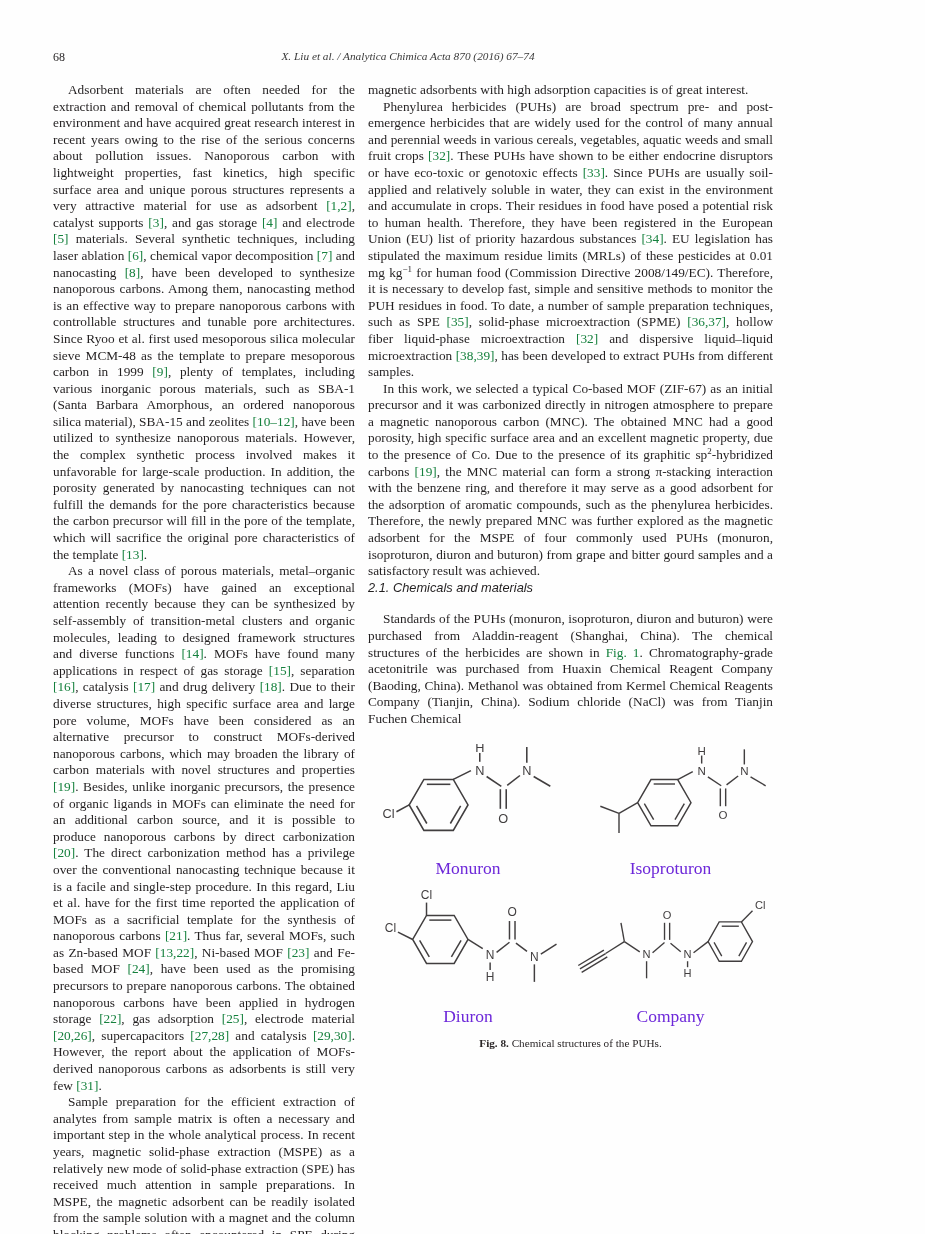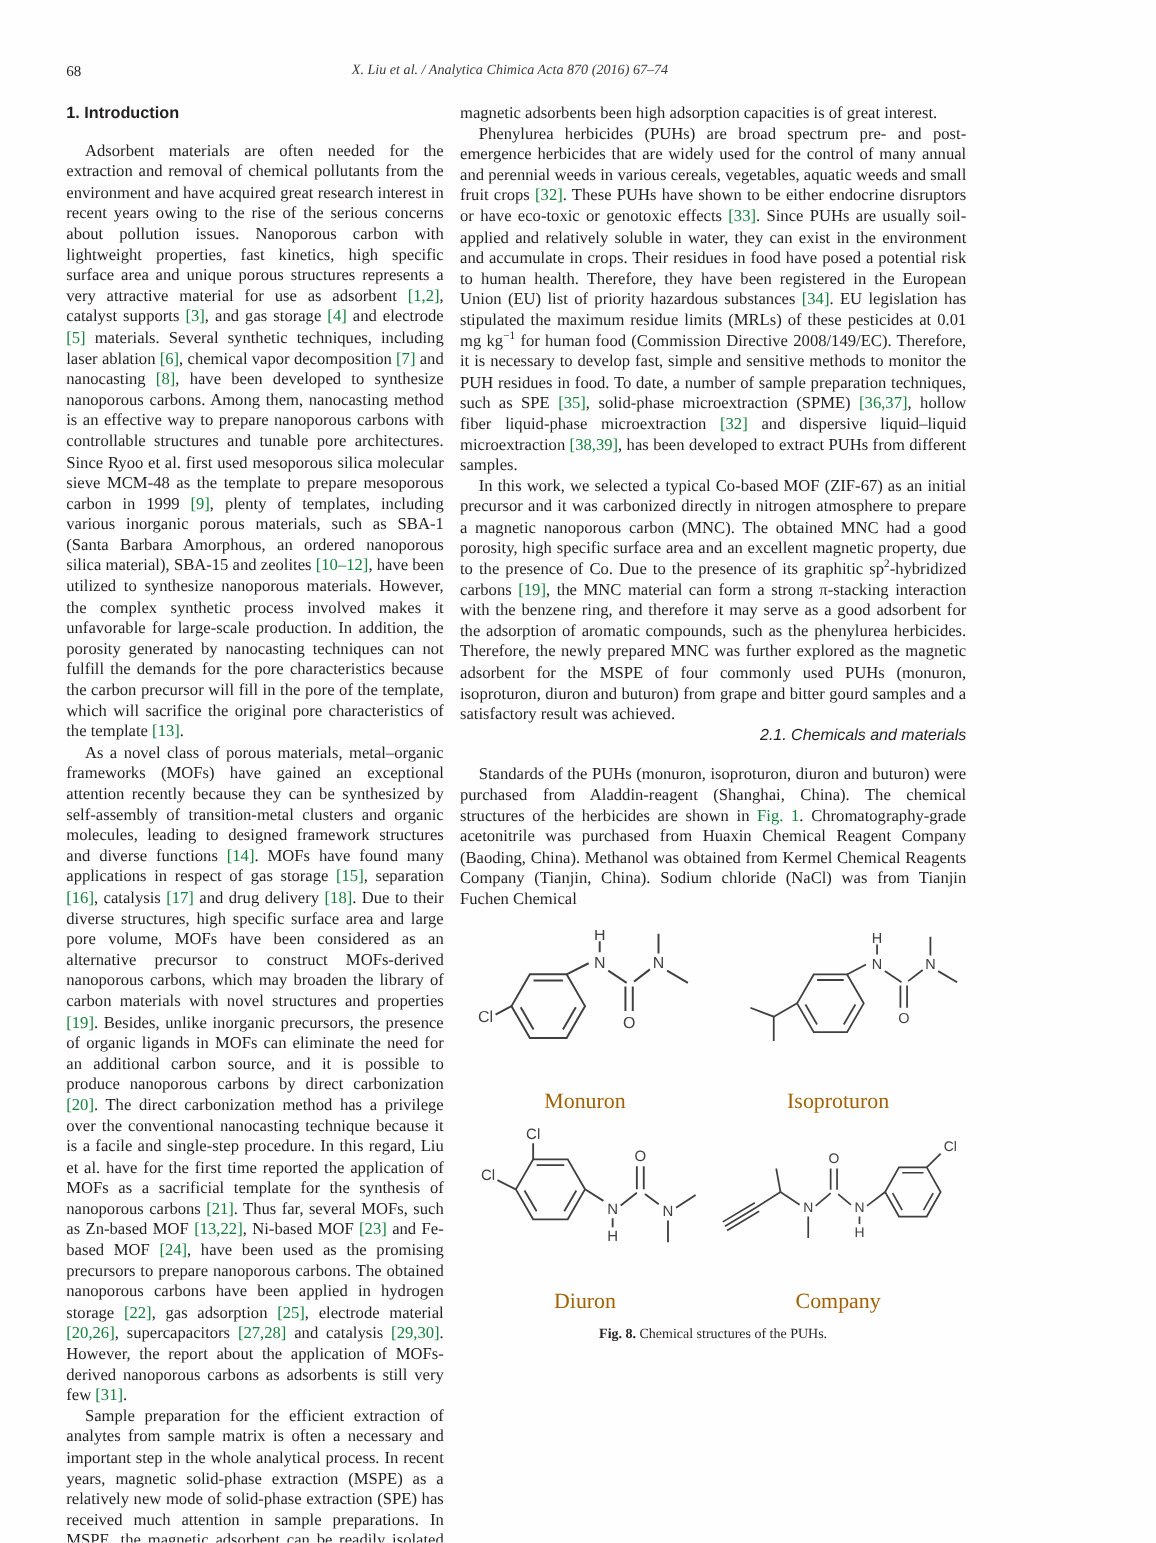--- a/index.html
+++ b/index.html
@@ -15,54 +15,53 @@
   .runtitle{position:absolute;left:0;right:10px;top:2px;text-align:center;
     font-style:italic;font-size:11.3px;color:#3a3a3a;}
   .columns{display:flex;gap:13px;align-items:flex-start;}
   .col{width:405px;text-align:justify;font-size:13.3px;line-height:16.6px;}
   .col p{margin:0;text-indent:15px;}
   .col p.noindent{text-indent:0;}
   .h1{font-family:"Liberation Sans", sans-serif;font-weight:bold;
     font-size:13px;margin:0 0 14px 0;text-align:left;}
   .h1.spaced{margin-top:19px;}
   .h2{font-family:"Liberation Sans", sans-serif;font-style:italic;
-    font-size:12.8px;margin:0 0 15px 0;text-align:right;font-weight:normal;}
+    font-size:12.8px;margin:0 0 15px 0;text-align:left;font-weight:normal;}
   .cite{color:#15803d;}
   sup{font-size:9px;line-height:0;}
   .figure{margin-top:16px;}
   .molgrid{display:grid;grid-template-columns:1fr 1fr;row-gap:10px;}
   .molcell{text-align:center;}
   .molcell svg{display:block;margin:0 auto;}
-  .molname{font-size:17.5px;margin-top:16px;color:#a16207;}
+  .molname{font-size:17.5px;margin-top:4px;color:#6d28d9;}
   .caption{font-size:11.2px;text-align:center;margin-top:10px;color:#2a2627;}
   .caption b{font-weight:bold;}
   svg line, svg polygon, svg polyline{stroke:#413e3f;stroke-width:1.6;fill:none;}
   svg text{fill:#413e3f;font-family:"Liberation Sans", sans-serif;font-size:13px;stroke:none;}
 </style>
 </head>
 <body>
 
 <div class="page">
 
   <div class="header">
     <span class="pagenum">68</span>
     <span class="runtitle">X. Liu et al. / Analytica Chimica Acta 870 (2016) 67–74</span>
   </div>
 
   <div class="columns">
 
     <div class="col">
-      <div class="h1">1. Introduction</div>
       <p>Adsorbent materials are often needed for the extraction and removal of chemical pollutants from the environment and have acquired great research interest in recent years owing to the rise of the serious concerns about pollution issues. Nanoporous carbon with lightweight properties, fast kinetics, high specific surface area and unique porous structures represents a very attractive material for use as adsorbent <span class="cite">[1,2]</span>, catalyst supports <span class="cite">[3]</span>, and gas storage <span class="cite">[4]</span> and electrode <span class="cite">[5]</span> materials. Several synthetic techniques, including laser ablation <span class="cite">[6]</span>, chemical vapor decomposition <span class="cite">[7]</span> and nanocasting <span class="cite">[8]</span>, have been developed to synthesize nanoporous carbons. Among them, nanocasting method is an effective way to prepare nanoporous carbons with controllable structures and tunable pore architectures. Since Ryoo et al. first used mesoporous silica molecular sieve MCM-48 as the template to prepare mesoporous carbon in 1999 <span class="cite">[9]</span>, plenty of templates, including various inorganic porous materials, such as SBA-1 (Santa Barbara Amorphous, an ordered nanoporous silica material), SBA-15 and zeolites <span class="cite">[10–12]</span>, have been utilized to synthesize nanoporous materials. However, the complex synthetic process involved makes it unfavorable for large-scale production. In addition, the porosity generated by nanocasting techniques can not fulfill the demands for the pore characteristics because the carbon precursor will fill in the pore of the template, which will sacrifice the original pore characteristics of the template <span class="cite">[13]</span>.</p>
       <p>As a novel class of porous materials, metal–organic frameworks (MOFs) have gained an exceptional attention recently because they can be synthesized by self-assembly of transition-metal clusters and organic molecules, leading to designed framework structures and diverse functions <span class="cite">[14]</span>. MOFs have found many applications in respect of gas storage <span class="cite">[15]</span>, separation <span class="cite">[16]</span>, catalysis <span class="cite">[17]</span> and drug delivery <span class="cite">[18]</span>. Due to their diverse structures, high specific surface area and large pore volume, MOFs have been considered as an alternative precursor to construct MOFs-derived nanoporous carbons, which may broaden the library of carbon materials with novel structures and properties <span class="cite">[19]</span>. Besides, unlike inorganic precursors, the presence of organic ligands in MOFs can eliminate the need for an additional carbon source, and it is possible to produce nanoporous carbons by direct carbonization <span class="cite">[20]</span>. The direct carbonization method has a privilege over the conventional nanocasting technique because it is a facile and single-step procedure. In this regard, Liu et al. have for the first time reported the application of MOFs as a sacrificial template for the synthesis of nanoporous carbons <span class="cite">[21]</span>. Thus far, several MOFs, such as Zn-based MOF <span class="cite">[13,22]</span>, Ni-based MOF <span class="cite">[23]</span> and Fe-based MOF <span class="cite">[24]</span>, have been used as the promising precursors to prepare nanoporous carbons. The obtained nanoporous carbons have been applied in hydrogen storage <span class="cite">[22]</span>, gas adsorption <span class="cite">[25]</span>, electrode material <span class="cite">[20,26]</span>, supercapacitors <span class="cite">[27,28]</span> and catalysis <span class="cite">[29,30]</span>. However, the report about the application of MOFs-derived nanoporous carbons as adsorbents is still very few <span class="cite">[31]</span>.</p>
       <p>Sample preparation for the efficient extraction of analytes from sample matrix is often a necessary and important step in the whole analytical process. In recent years, magnetic solid-phase extraction (MSPE) as a relatively new mode of solid-phase extraction (SPE) has received much attention in sample preparations. In MSPE, the magnetic adsorbent can be readily isolated from the sample solution with a magnet and the column blocking problems often encountered in SPE during extraction can be avoided. In the MSPE technique, the magnetic sorbent material plays a key role since it determines both the selectivity and sensitivity of the method. Therefore, the development of new</p>
     </div>
 
     <div class="col">
-      <p class="noindent">magnetic adsorbents been high adsorption capacities is of great interest.</p>
+      <p class="noindent">magnetic adsorbents with high adsorption capacities is of great interest.</p>
       <p>Phenylurea herbicides (PUHs) are broad spectrum pre- and post-emergence herbicides that are widely used for the control of many annual and perennial weeds in various cereals, vegetables, aquatic weeds and small fruit crops <span class="cite">[32]</span>. These PUHs have shown to be either endocrine disruptors or have eco-toxic or genotoxic effects <span class="cite">[33]</span>. Since PUHs are usually soil-applied and relatively soluble in water, they can exist in the environment and accumulate in crops. Their residues in food have posed a potential risk to human health. Therefore, they have been registered in the European Union (EU) list of priority hazardous substances <span class="cite">[34]</span>. EU legislation has stipulated the maximum residue limits (MRLs) of these pesticides at 0.01 mg kg<sup>−1</sup> for human food (Commission Directive 2008/149/EC). Therefore, it is necessary to develop fast, simple and sensitive methods to monitor the PUH residues in food. To date, a number of sample preparation techniques, such as SPE <span class="cite">[35]</span>, solid-phase microextraction (SPME) <span class="cite">[36,37]</span>, hollow fiber liquid-phase microextraction <span class="cite">[32]</span> and dispersive liquid–liquid microextraction <span class="cite">[38,39]</span>, has been developed to extract PUHs from different samples.</p>
       <p>In this work, we selected a typical Co-based MOF (ZIF-67) as an initial precursor and it was carbonized directly in nitrogen atmosphere to prepare a magnetic nanoporous carbon (MNC). The obtained MNC had a good porosity, high specific surface area and an excellent magnetic property, due to the presence of Co. Due to the presence of its graphitic sp<sup>2</sup>-hybridized carbons <span class="cite">[19]</span>, the MNC material can form a strong π-stacking interaction with the benzene ring, and therefore it may serve as a good adsorbent for the adsorption of aromatic compounds, such as the phenylurea herbicides. Therefore, the newly prepared MNC was further explored as the magnetic adsorbent for the MSPE of four commonly used PUHs (monuron, isoproturon, diuron and buturon) from grape and bitter gourd samples and a satisfactory result was achieved.</p>
       <div class="h2">2.1. Chemicals and materials</div>
       <p>Standards of the PUHs (monuron, isoproturon, diuron and buturon) were purchased from Aladdin-reagent (Shanghai, China). The chemical structures of the herbicides are shown in <span class="cite">Fig. 1</span>. Chromatography-grade acetonitrile was purchased from Huaxin Chemical Reagent Company (Baoding, China). Methanol was obtained from Kermel Chemical Reagents Company (Tianjin, China). Sodium chloride (NaCl) was from Tianjin Fuchen Chemical</p>
 
       <div class="figure">
         <div class="molgrid">
 
           <div class="molcell">
             <svg width="196" height="112" viewBox="0 0 200 114">

